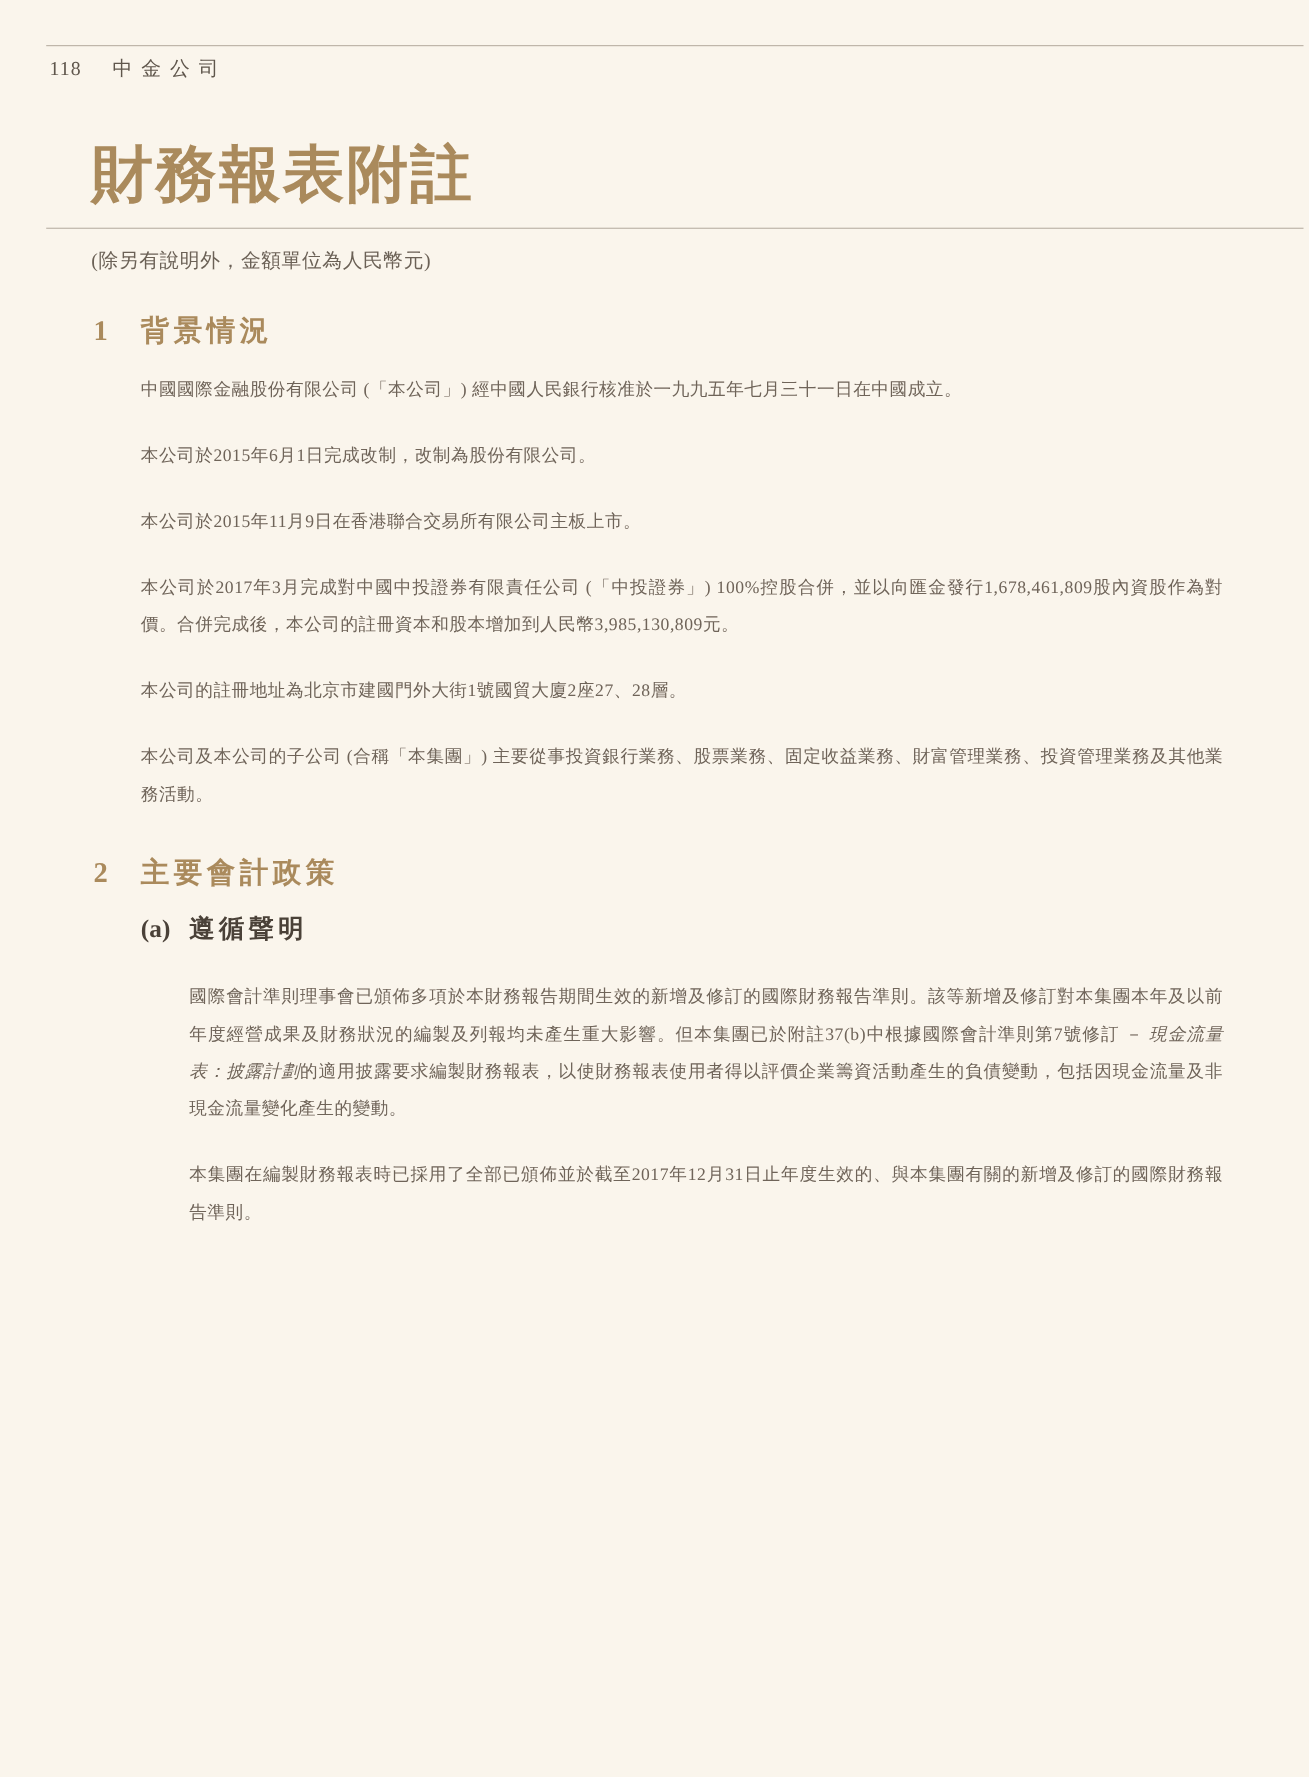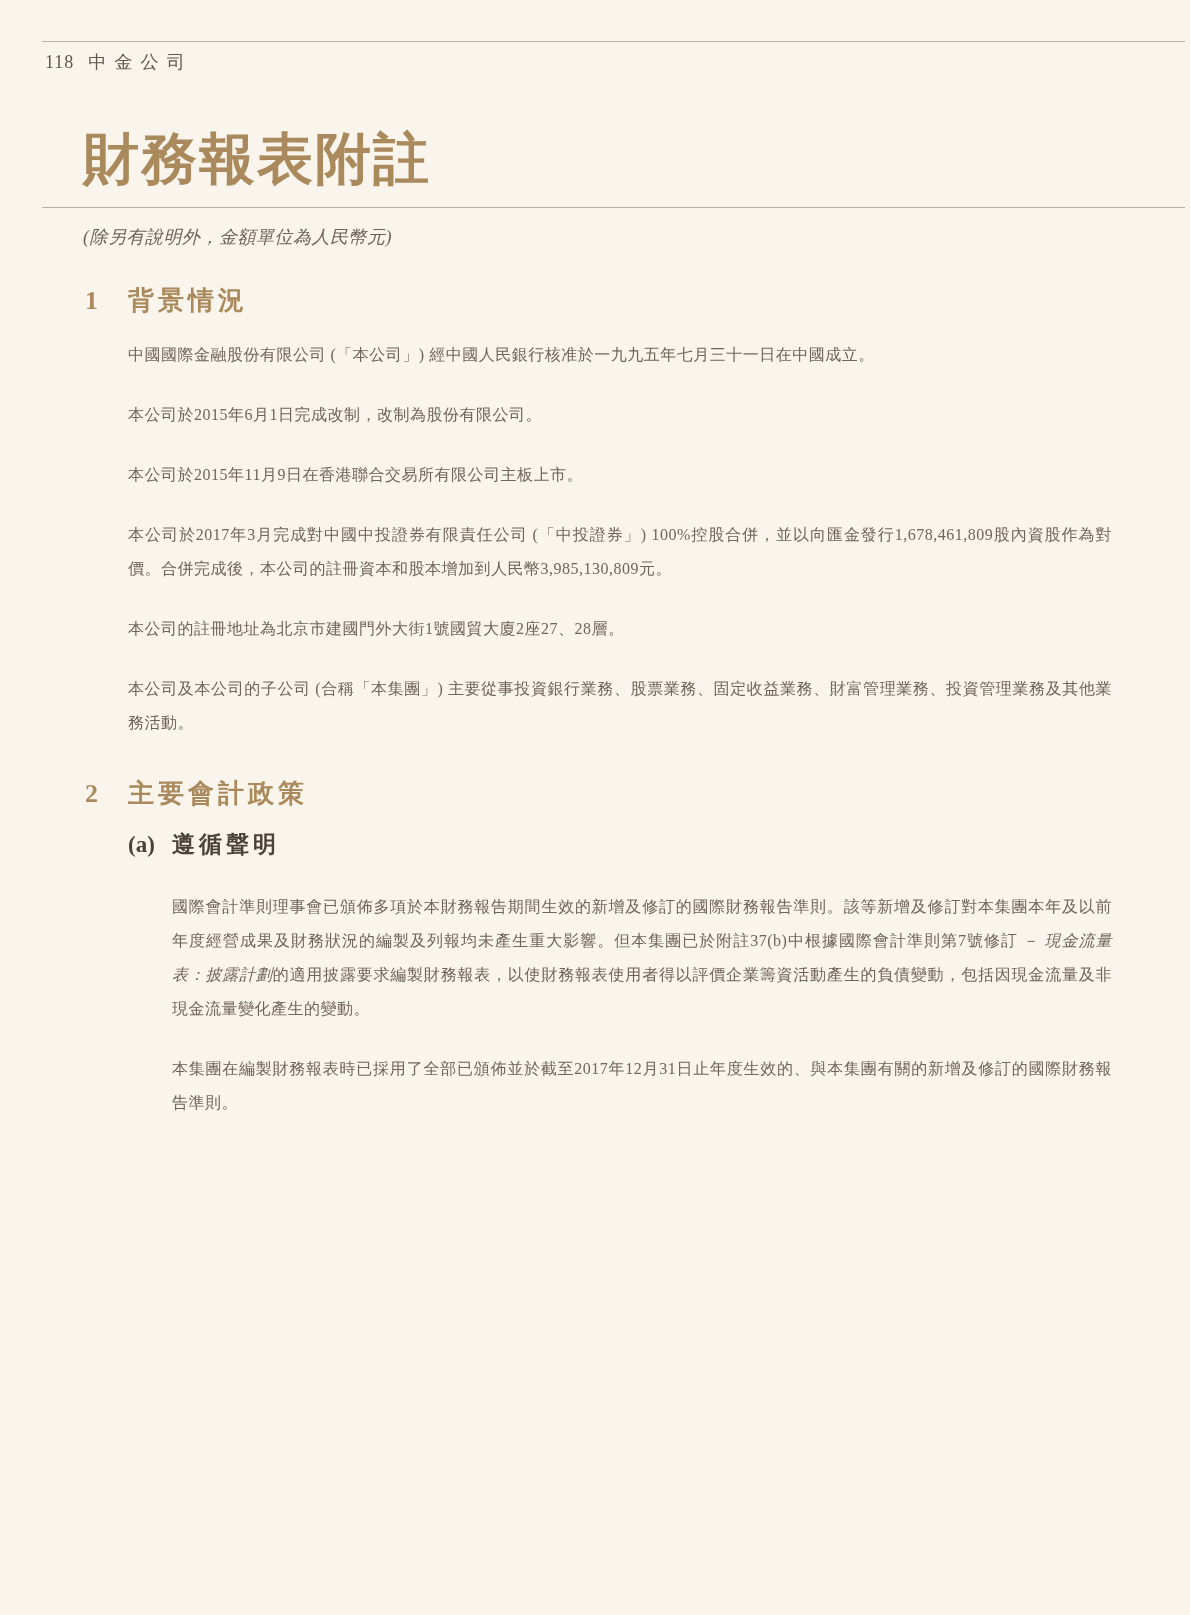--- a/index.html
+++ b/index.html
@@ -20,39 +20,38 @@
   }
   .page-header {
     margin: 8px 0 0 45px;
     font-size: 18px;
     color: #5f564c;
   }
   .page-header .page-num {
     letter-spacing: 1px;
   }
   .page-header .brand {
-    margin-left: 14px;
+    margin-left: 28px;
     letter-spacing: 0.45em;
   }
   .doc-title {
     margin: 55px 0 0 83px;
     font-size: 56px;
     font-weight: bold;
     color: #aa8a5c;
     letter-spacing: 2px;
     line-height: 1.1;
   }
   .title-rule {
     margin: 16px 5px 0 42px;
     border-top: 1px solid #b9b0a4;
   }
   .unit-note {
     margin: 17px 0 0 83px;
     font-size: 18px;
-    font-style: italic;
     color: #6b6156;
     letter-spacing: 0.5px;
   }
   .num-section {
     display: flex;
     margin: 38px 78px 0 85px;
   }
   .num-section.second { margin-top: 40px; }
   .sec-num {
     flex: 0 0 43px;

